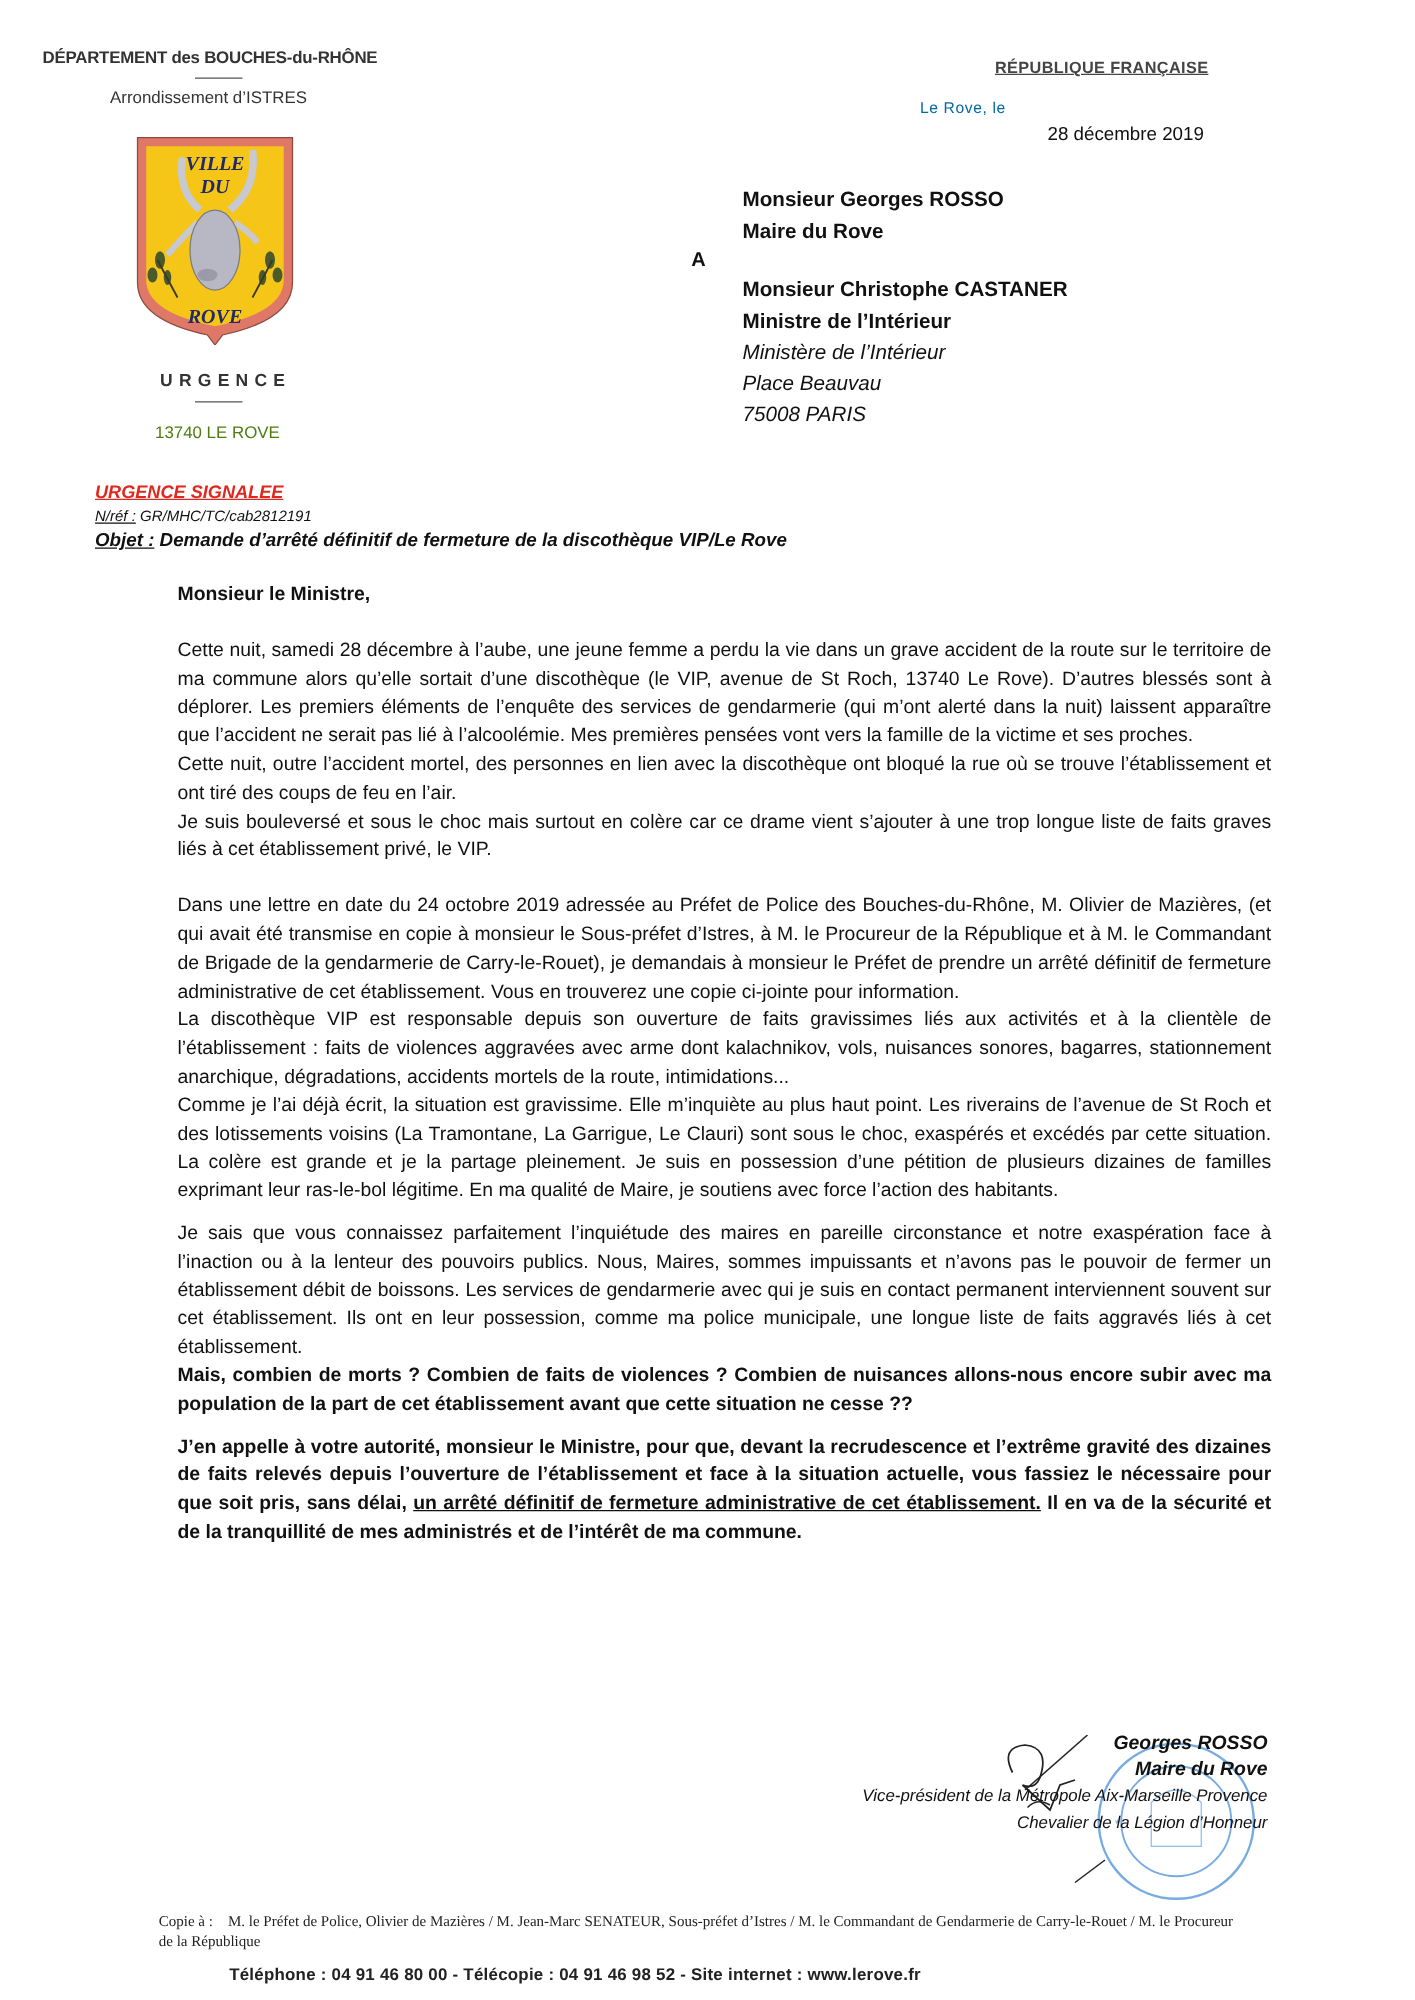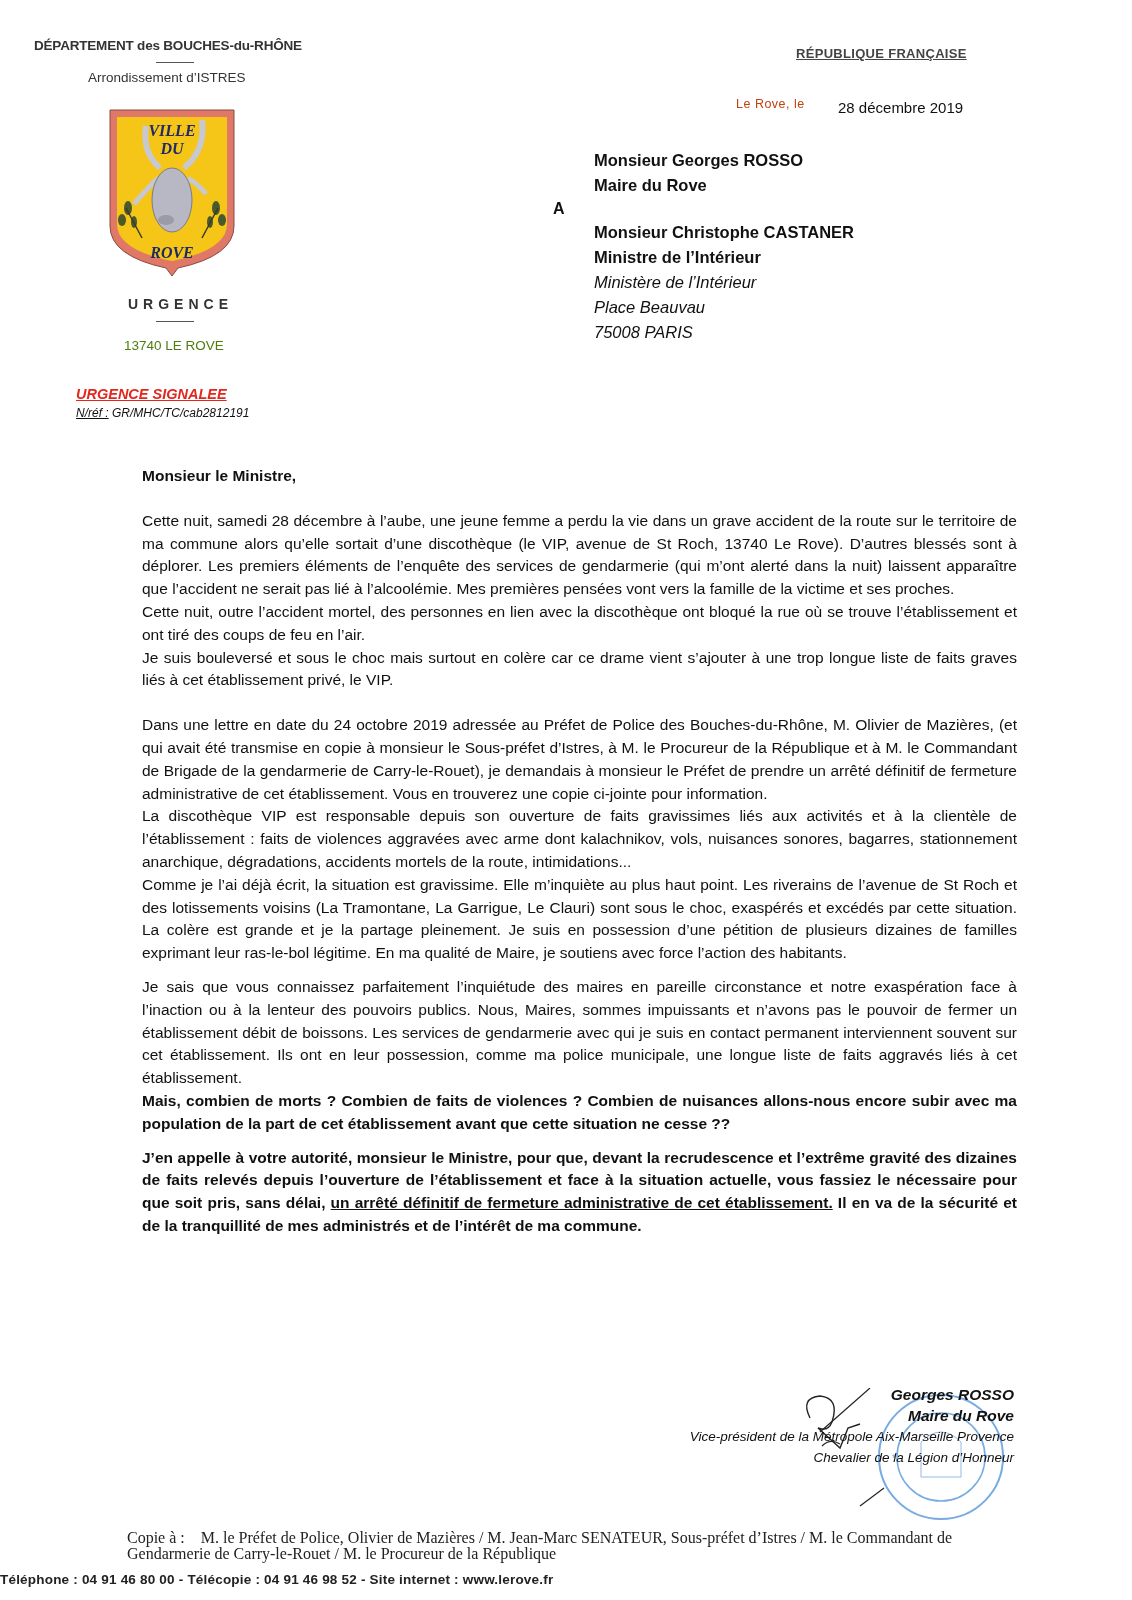--- a/index.html
+++ b/index.html
@@ -5,21 +5,21 @@
     html, body { margin: 0; padding: 0; background: #ffffff; }
     body {
       width: 1132px; height: 1600px; position: relative; overflow: hidden;
       font-family: "Liberation Sans", sans-serif; color: #111;
     }
     .abs { position: absolute; }
     .hdr-dept { left: 34px; top: 38px; font-size: 13.5px; font-weight: bold; color: #333; letter-spacing: -0.2px; }
     .rule { height: 1px; background: #555; }
     .hdr-arr { left: 88px; top: 70px; font-size: 13.5px; color: #333; }
     .rep { left: 796px; top: 46px; font-size: 13px; font-weight: bold; color: #444; text-decoration: underline; letter-spacing: 0.3px; text-align: right; }
-    .date-lbl { left: 736px; top: 97px; font-size: 12.5px; color: #c2410c; letter-spacing: 0.5px; }
+    .date-lbl { left: 736px; top: 79px; font-size: 12.5px; color: #0369a1; letter-spacing: 0.5px; }
     .date-val { left: 838px; top: 99px; font-size: 15px; color: #111; }
     .shield { left: 108px; top: 108px; width: 128px; height: 168px; }
     .mairie { left: 128px; top: 296px; font-size: 14px; font-weight: bold; color: #333; letter-spacing: 5px; }
     .cp { left: 124px; top: 338px; font-size: 13.5px; color: #4d7c0f; }
     .a-letter { left: 553px; top: 200px; font-size: 16px; font-weight: bold; }
     .recip { left: 594px; top: 148px; font-size: 16.5px; line-height: 25px; }
     .recip .b { font-weight: bold; }
     .recip .i { font-style: italic; }
     .recip .gap { height: 22px; }
     .meta { left: 76px; top: 385px; line-height: 19px; }
@@ -32,22 +32,22 @@
     .body-text p { margin: 0; }
     .body-text .sp { height: 22px; }
     .body-text .sp2 { height: 11px; }
     .b { font-weight: bold; }
     .u { text-decoration: underline; }
     .sig { right: 118px; top: 1384px; text-align: right; font-style: italic; line-height: 21px; }
     .sig .nm { font-weight: bold; font-size: 15.5px; }
     .sig .tt { font-size: 13.5px; }
     .stamp { left: 876px; top: 1392px; width: 130px; height: 130px; }
     .scrib { left: 800px; top: 1388px; width: 90px; height: 120px; }
-    .copie { left: 127px; top: 1530px; font-family: "Liberation Serif", serif; font-size: 16px; line-height: 15.5px; color: #222; width: 860px; }
-    .footer { left: 0; width: 920px; top: 1572px; text-align: left; font-size: 13.5px; font-weight: bold; color: #222; letter-spacing: 0.2px; }
+    .copie { left: 127px; top: 1530px; font-family: "Liberation Serif", serif; font-size: 12px; line-height: 15.5px; color: #222; width: 860px; }
+    .footer { left: 0; width: 920px; top: 1572px; text-align: center; font-size: 13.5px; font-weight: bold; color: #222; letter-spacing: 0.2px; }
   </style>
 </head>
 <body>
 
 <div class="abs hdr-dept">DÉPARTEMENT des BOUCHES-du-RHÔNE</div>
 <div class="abs rule" style="left:156px; top:62px; width:38px;"></div>
 <div class="abs hdr-arr">Arrondissement d’ISTRES</div>
 
 <svg class="abs shield" viewBox="0 0 128 168">
   <path d="M2 2 H126 V118 Q126 148 70 160 L64 168 L58 160 Q2 148 2 118 Z" fill="#e07868" stroke="#8a4a40" stroke-width="1"></path>
@@ -93,20 +93,21 @@
   <div class="b">Monsieur Christophe CASTANER</div>
   <div class="b">Ministre de l’Intérieur</div>
   <div class="i">Ministère de l’Intérieur</div>
   <div class="i">Place Beauvau</div>
   <div class="i">75008 PARIS</div>
 </div>
 
 <div class="abs meta">
   <div class="urg">URGENCE SIGNALEE</div>
   <div class="nref"><u>N/réf :</u><span> GR/MHC/TC/cab2812191</span></div>
+  <div class="objet"><u>Objet :</u><span> Demande d’arrêté définitif de fermeture de la discothèque VIP/Le Rove</span></div>
 </div>
 
 <div class="abs body-text">
   <p class="b">Monsieur le Ministre,</p>
   <div class="sp"></div>
   <p>Cette nuit, samedi 28 décembre à l’aube, une jeune femme a perdu la vie dans un grave accident de la route sur le territoire de ma commune alors qu’elle sortait d’une discothèque (le VIP, avenue de St Roch, 13740 Le Rove). D’autres blessés sont à déplorer. Les premiers éléments de l’enquête des services de gendarmerie (qui m’ont alerté dans la nuit) laissent apparaître que l’accident ne serait pas lié à l’alcoolémie. Mes premières pensées vont vers la famille de la victime et ses proches.</p>
   <p>Cette nuit, outre l’accident mortel, des personnes en lien avec la discothèque ont bloqué la rue où se trouve l’établissement et ont tiré des coups de feu en l’air.</p>
   <p>Je suis bouleversé et sous le choc mais surtout en colère car ce drame vient s’ajouter à une trop longue liste de faits graves liés à cet établissement privé, le VIP.</p>
   <div class="sp"></div>
   <p>Dans une lettre en date du 24 octobre 2019 adressée au Préfet de Police des Bouches-du-Rhône, M. Olivier de Mazières, (et qui avait été transmise en copie à monsieur le Sous-préfet d’Istres, à M. le Procureur de la République et à M. le Commandant de Brigade de la gendarmerie de Carry-le-Rouet), je demandais à monsieur le Préfet de prendre un arrêté définitif de fermeture administrative de cet établissement. Vous en trouverez une copie ci-jointe pour information.</p>

